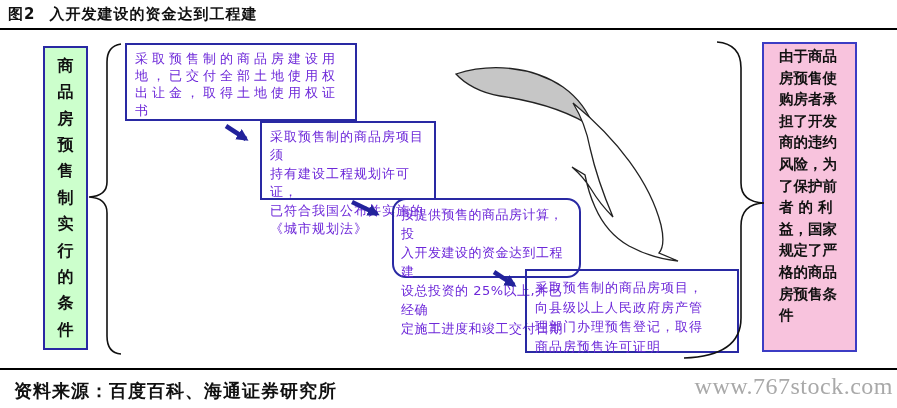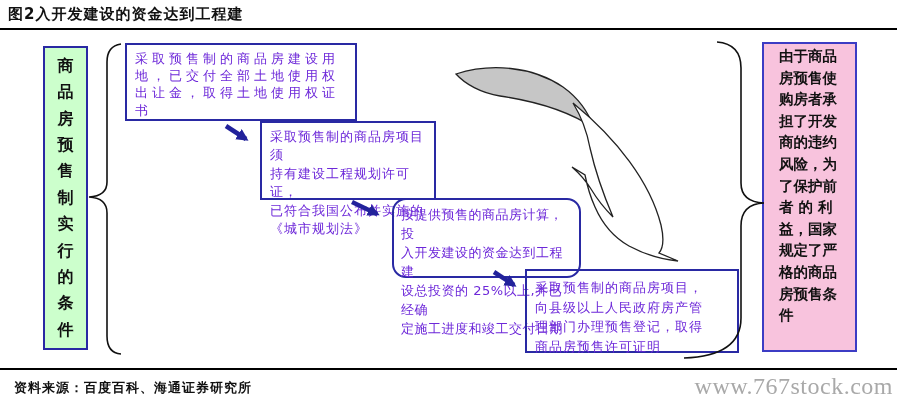--- a/index.html
+++ b/index.html
@@ -12,21 +12,21 @@
     --watermark-gray:#a9a9a9;
     --line-black:#111111;
   }
   html,body{margin:0;padding:0;background:#ffffff;}
   .stage{
     position:relative;width:897px;height:408px;background:#ffffff;overflow:hidden;
     font-family:"DejaVu Sans","Liberation Sans",sans-serif;color:#111;
   }
   .title-row{position:absolute;left:8px;top:5px;font-size:15px;font-weight:bold;
     letter-spacing:1px;white-space:nowrap;}
-  .title-row .fig{}
+  .title-row .fig{margin-right:14px;}
   .rule{position:absolute;left:0;width:897px;background:#000;}
   .rule.top{top:28px;height:2px;}
   .rule.bottom{top:368px;height:2px;}
 
   .green-box{
     position:absolute;left:43px;top:46px;width:45px;height:304px;box-sizing:border-box;
     background:var(--green-fill);border:2px solid var(--accent-border);
     display:flex;align-items:center;justify-content:center;
   }
   .green-box .vtxt{
@@ -45,21 +45,21 @@
 
   .pink-box{
     position:absolute;left:762px;top:42px;width:95px;height:310px;box-sizing:border-box;
     background:var(--pink-fill);border:2px solid var(--pink-border);
     padding:2px 15px;font-size:14.5px;font-weight:bold;line-height:21.6px;
     white-space:pre-line;text-align:justify;
   }
 
   .overlay{position:absolute;left:0;top:0;pointer-events:none;}
 
-  .source{position:absolute;left:14px;top:379px;font-size:13px;font-weight:600;letter-spacing:1px;}
+  .source{position:absolute;left:14px;top:379px;font-size:18px;font-weight:600;letter-spacing:1px;}
   .watermark{
     position:absolute;right:4px;top:373px;font-size:24px;color:var(--watermark-gray);
     font-family:Liberation Serif, serif;letter-spacing:0.5px;
   }
 </style>
 </head>
 <body>
 
 <div class="stage">
 

